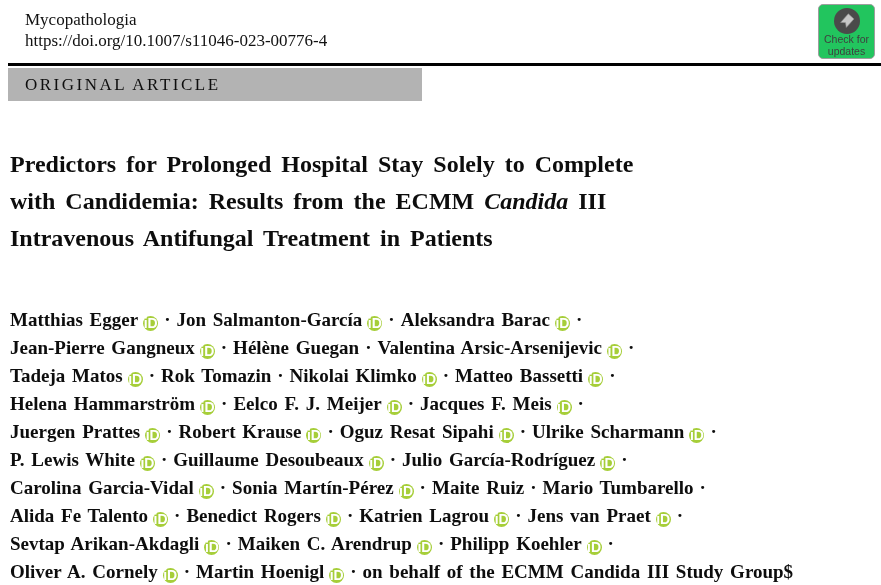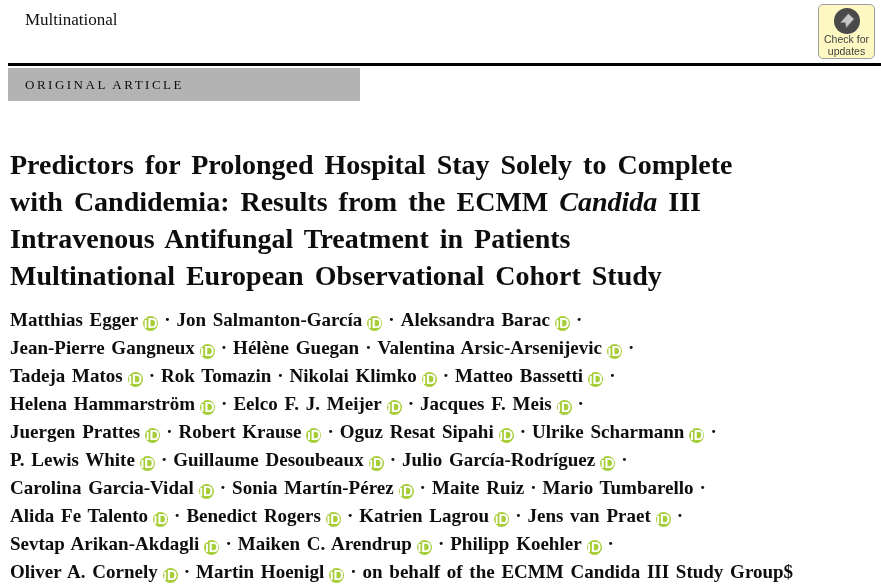--- a/index.html
+++ b/index.html
@@ -23,21 +23,21 @@
     color: #111111;
   }
 
   
   .crossmark {
     position: absolute;
     top: 4px;
     right: 6px;
     width: 57px;
     height: 55px;
-    background: #fef9c3;
+    background: #22c55e;
     border: 1px solid #9e9e9e;
     border-radius: 5px;
     box-sizing: border-box;
     text-align: center;
     cursor: pointer;
   }
   .crossmark-circle {
     width: 26px;
     height: 26px;
     margin: 3px auto 0 auto;
@@ -55,37 +55,37 @@
     left: 8px;
     right: 0;
     top: 63px;
     height: 3px;
     background: #000000;
   }
   .article-type {
     position: absolute;
     left: 8px;
     top: 68px;
-    width: 352px;
+    width: 414px;
     height: 33px;
     line-height: 33px;
     padding-left: 17px;
     box-sizing: border-box;
-    font-size: 13px;
+    font-size: 17px;
     letter-spacing: 2.5px;
     color: #0d0d0d;
   }
 
   
   .paper-title {
     position: absolute;
     left: 10px;
     top: 146px;
     width: 845px;
-    font-size: 28px;
+    font-size: 24px;
     font-weight: bold;
     line-height: 37px;
     word-spacing: 4px;
     color: #0d0d0d;
   }
   .paper-title .italic { font-style: italic; }
 
   
   .author-block {
     position: absolute;
@@ -116,21 +116,22 @@
     cursor: pointer;
   }
   .author-sep { margin: 0 6px; }
 </style>
 </head>
 <body>
 
 <div class="page">
 
   <div class="journal-header">
-    <div>Multinational</div>
+    <div>Mycopathologia</div>
+    <div>https://doi.org/10.1007/s11046-023-00776-4</div>
   </div>
 
   <div class="crossmark">
     <div class="crossmark-circle">
       <svg width="26" height="26" viewBox="0 0 26 26" aria-hidden="true">
         <circle cx="13" cy="13" r="13" fill="#4a4a4a"></circle>
         <g transform="rotate(42 13 13)">
           <path d="M9.2 6.8 h7.6 v11.5 l-3.8 -3.1 -3.8 3.1 z" fill="#c7c7c7" stroke="#8d8d8d" stroke-width="0.6"></path>
         </g>
       </svg>
@@ -144,21 +145,20 @@
   <div class="top-rule"></div>
 
   <div class="article-type" id="banner" style="background: rgb(179, 179, 179);">
     <span>ORIGINAL ARTICLE</span>
   </div>
 
   <div class="paper-title">
     <div>Predictors for Prolonged Hospital Stay Solely to Complete</div>
     <div><span>with Candidemia: Results from the ECMM </span><span class="italic">Candida</span><span> III</span></div>
     <div>Intravenous Antifungal Treatment in Patients</div>
-    <div>Multinational European Observational Cohort Study</div>
   </div>
 
   <div class="author-block">
       <div class="author-line"><span class="author-name">Matthias Egger</span><span class="orcid-icon" style="background: rgb(166, 206, 57);">iD</span><span class="author-sep">·</span><span class="author-name">Jon Salmanton-García</span><span class="orcid-icon" style="background: rgb(166, 206, 57);">iD</span><span class="author-sep">·</span><span class="author-name">Aleksandra Barac</span><span class="orcid-icon" style="background: rgb(166, 206, 57);">iD</span><span class="author-sep">·</span></div>
       <div class="author-line"><span class="author-name">Jean-Pierre Gangneux</span><span class="orcid-icon" style="background: rgb(166, 206, 57);">iD</span><span class="author-sep">·</span><span class="author-name">Hélène Guegan</span><span class="author-sep">·</span><span class="author-name">Valentina Arsic-Arsenijevic</span><span class="orcid-icon" style="background: rgb(166, 206, 57);">iD</span><span class="author-sep">·</span></div>
       <div class="author-line"><span class="author-name">Tadeja Matos</span><span class="orcid-icon" style="background: rgb(166, 206, 57);">iD</span><span class="author-sep">·</span><span class="author-name">Rok Tomazin</span><span class="author-sep">·</span><span class="author-name">Nikolai Klimko</span><span class="orcid-icon" style="background: rgb(166, 206, 57);">iD</span><span class="author-sep">·</span><span class="author-name">Matteo Bassetti</span><span class="orcid-icon" style="background: rgb(166, 206, 57);">iD</span><span class="author-sep">·</span></div>
       <div class="author-line"><span class="author-name">Helena Hammarström</span><span class="orcid-icon" style="background: rgb(166, 206, 57);">iD</span><span class="author-sep">·</span><span class="author-name">Eelco F. J. Meijer</span><span class="orcid-icon" style="background: rgb(166, 206, 57);">iD</span><span class="author-sep">·</span><span class="author-name">Jacques F. Meis</span><span class="orcid-icon" style="background: rgb(166, 206, 57);">iD</span><span class="author-sep">·</span></div>
       <div class="author-line"><span class="author-name">Juergen Prattes</span><span class="orcid-icon" style="background: rgb(166, 206, 57);">iD</span><span class="author-sep">·</span><span class="author-name">Robert Krause</span><span class="orcid-icon" style="background: rgb(166, 206, 57);">iD</span><span class="author-sep">·</span><span class="author-name">Oguz Resat Sipahi</span><span class="orcid-icon" style="background: rgb(166, 206, 57);">iD</span><span class="author-sep">·</span><span class="author-name">Ulrike Scharmann</span><span class="orcid-icon" style="background: rgb(166, 206, 57);">iD</span><span class="author-sep">·</span></div>
       <div class="author-line"><span class="author-name">P. Lewis White</span><span class="orcid-icon" style="background: rgb(166, 206, 57);">iD</span><span class="author-sep">·</span><span class="author-name">Guillaume Desoubeaux</span><span class="orcid-icon" style="background: rgb(166, 206, 57);">iD</span><span class="author-sep">·</span><span class="author-name">Julio García-Rodríguez</span><span class="orcid-icon" style="background: rgb(166, 206, 57);">iD</span><span class="author-sep">·</span></div>
       <div class="author-line"><span class="author-name">Carolina Garcia-Vidal</span><span class="orcid-icon" style="background: rgb(166, 206, 57);">iD</span><span class="author-sep">·</span><span class="author-name">Sonia Martín-Pérez</span><span class="orcid-icon" style="background: rgb(166, 206, 57);">iD</span><span class="author-sep">·</span><span class="author-name">Maite Ruiz</span><span class="author-sep">·</span><span class="author-name">Mario Tumbarello</span><span class="author-sep">·</span></div>

